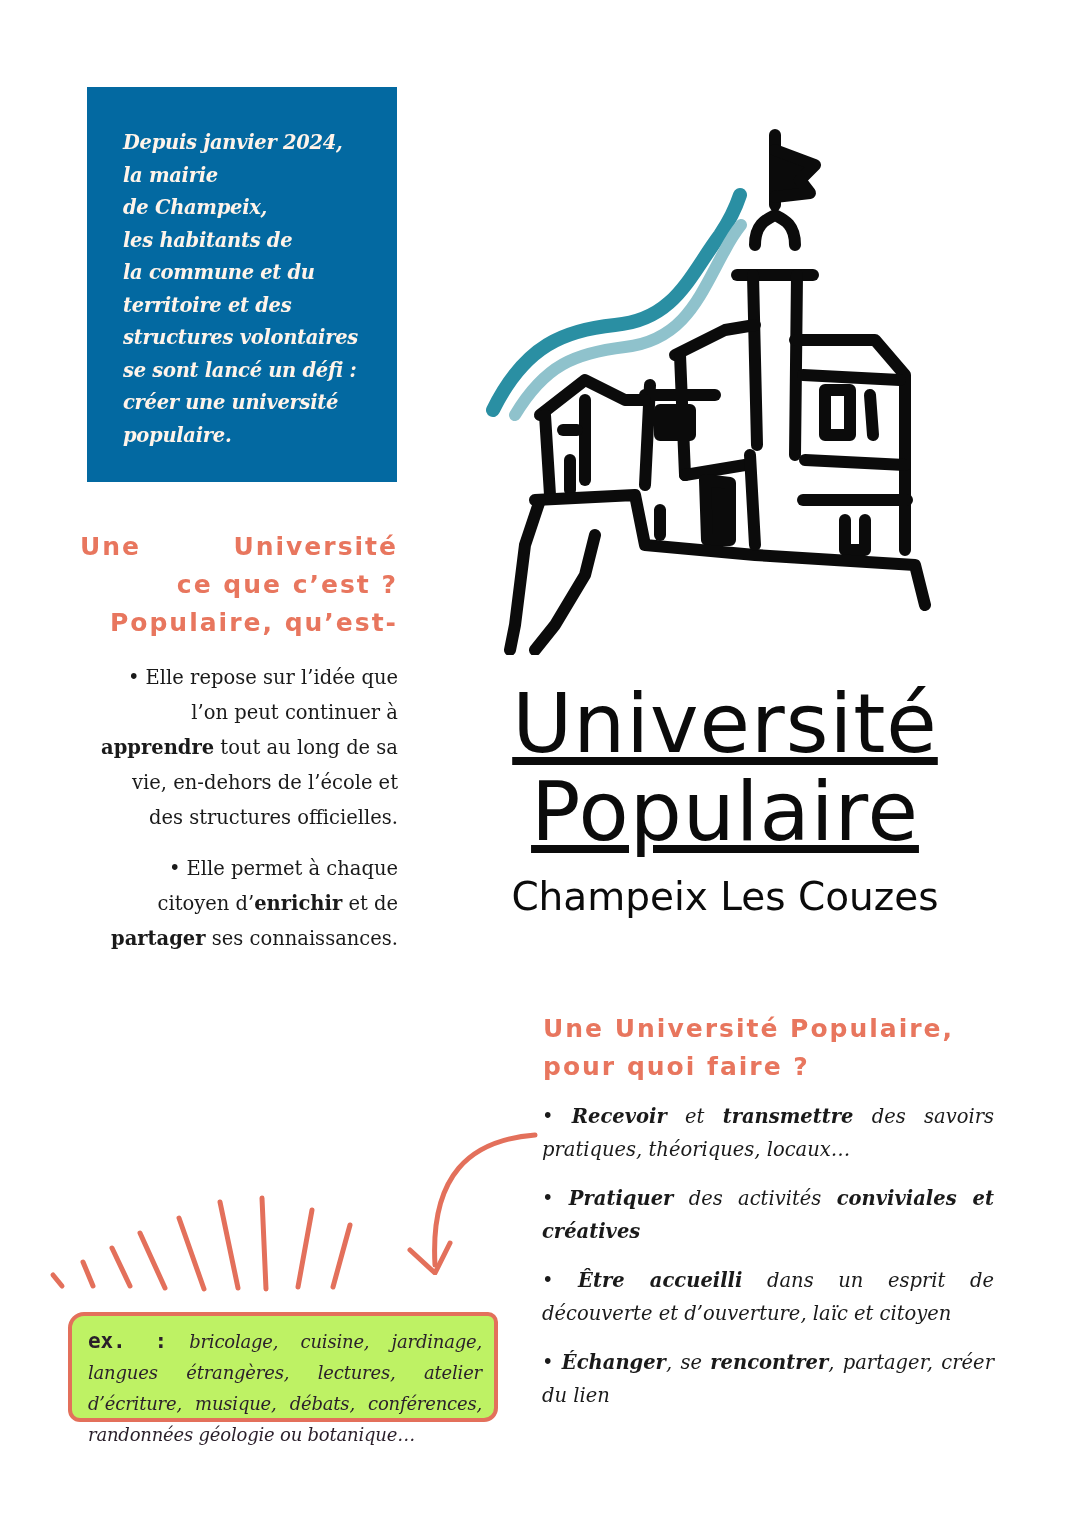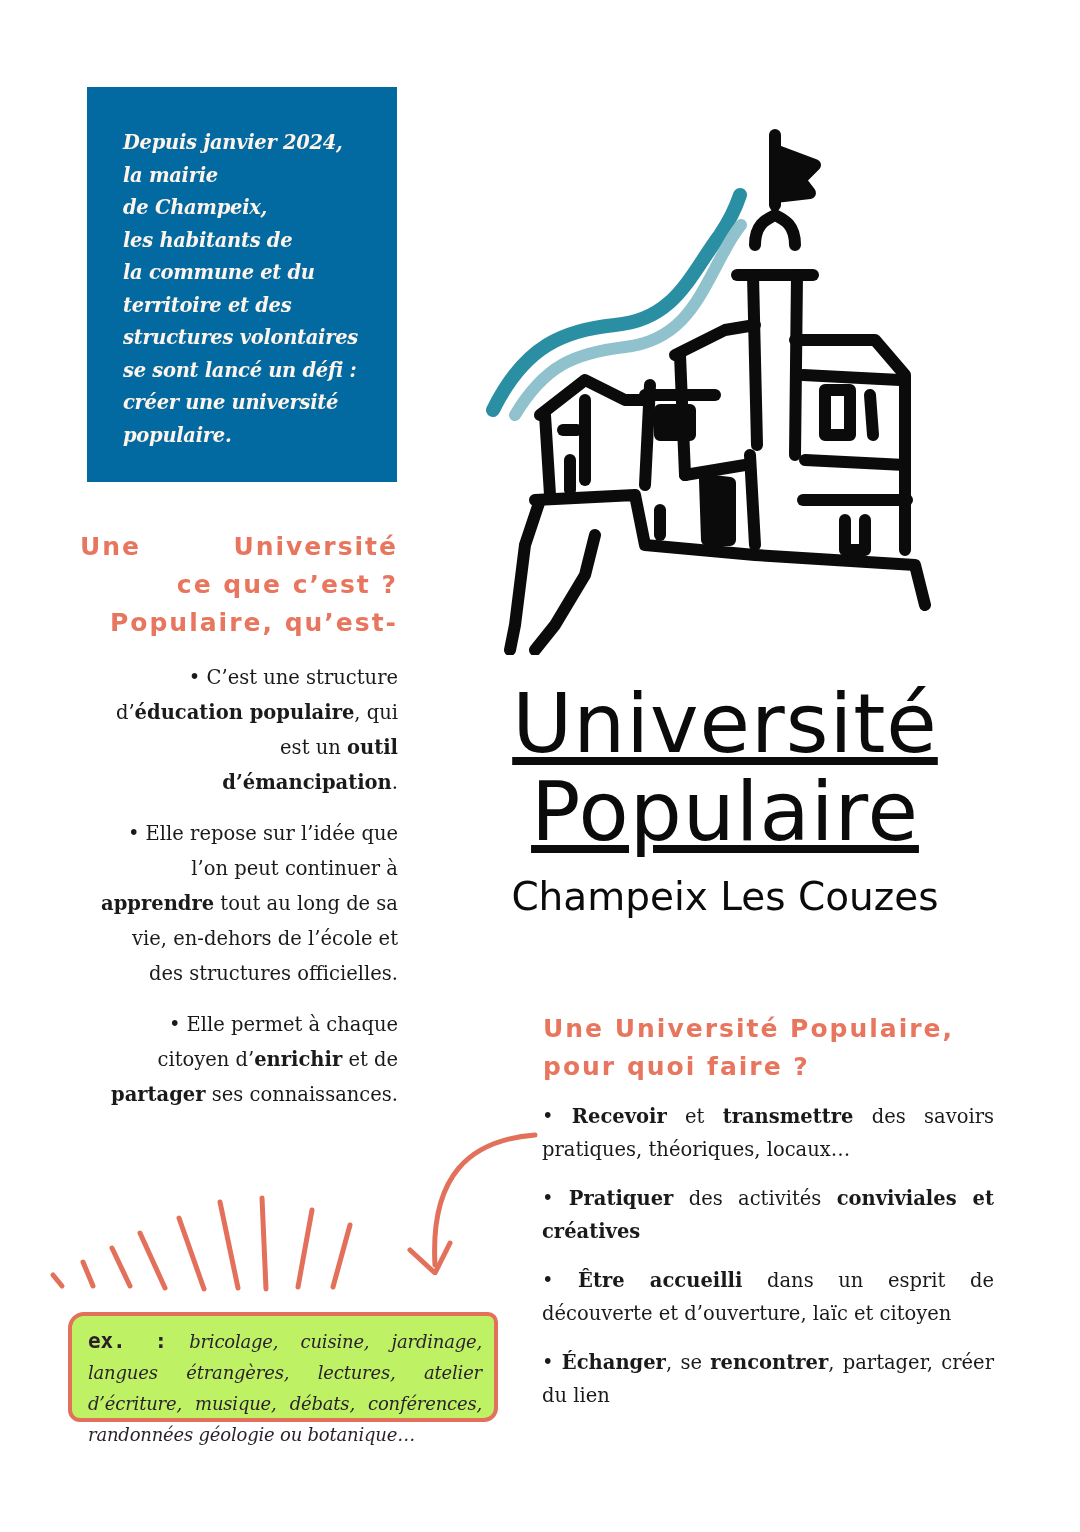--- a/index.html
+++ b/index.html
@@ -8,21 +8,21 @@
   .intro-box{left:87px;top:87px;width:310px;height:395px;background:#0369a1;box-sizing:border-box;padding:40px 20px 0 36px;}
   .intro-text{color:#fff4ea;font-family:"DejaVu Serif",serif;font-style:italic;font-weight:bold;font-size:19.5px;line-height:32.5px;white-space:pre-line;letter-spacing:-0.3px;}
   .heading{font-family:"DejaVu Sans",sans-serif;color:#e8765e;font-weight:bold;font-size:25px;line-height:38px;letter-spacing:2px;}
   .h1{left:80px;top:528px;width:318px;text-align:right;}
   .h1 .l{display:block;}
   .h1 .l0{text-align:justify;text-align-last:justify;}
   .h2{left:543px;top:1010px;width:460px;font-size:25px;line-height:38px;}
   .left-list{left:100px;top:660px;width:298px;text-align:right;font-size:19.5px;line-height:35px;}
   .left-list p{margin:0 0 16px 0;}
   .right-list{left:542px;top:1100px;width:452px;text-align:justify;font-size:19.5px;line-height:33px;}
-  .right-list p{margin:0 0 16px 0;}
+  .right-list p{margin:0 0 16px 0;font-style:italic;}
   b{font-weight:bold;}
   .ex-box{left:68px;top:1312px;width:430px;height:110px;background:#bef264;border:4px solid #e3705b;border-radius:16px 10px 14px 12px;box-sizing:border-box;padding:10px 12px 0 16px;}
   .ex-text{font-size:18px;line-height:31px;font-style:italic;color:#2a1f2a;text-align:justify;letter-spacing:-0.2px;}
   .ex-label{font-family:"DejaVu Sans Mono",monospace;font-style:normal;font-weight:bold;font-size:21px;}
   .title-main{left:455px;top:680px;width:540px;text-align:center;font-family:"DejaVu Sans",sans-serif;font-size:82px;line-height:88px;color:#0b0b0b;letter-spacing:1px;text-decoration:underline;}
   .title-sub{left:455px;top:874px;width:540px;text-align:center;font-family:"DejaVu Sans",sans-serif;font-size:39px;line-height:46px;color:#0b0b0b;}
 </style>
 </head>
 <body>
 
@@ -39,21 +39,20 @@
 populaire.</div>
 </div>
 
 <div class="abs heading h1">
   <span class="l l0">Une Université</span>
   <span class="l">ce que c’est ?</span>
   <span class="l">Populaire, qu’est-</span>
 </div>
 
 <div class="abs left-list">
-  <p><span>• C’est une structure d’</span><b>éducation populaire</b><span>, qui est un </span><b>outil d’émancipation</b><span>.</span></p>
   <p><span>• Elle repose sur l’idée que l’on peut continuer à </span><b>apprendre</b><span> tout au long de sa vie, en-dehors de l’école et des structures officielles.</span></p>
   <p><span>• Elle permet à chaque citoyen d’</span><b>enrichir</b><span> et de </span><b>partager</b><span> ses connaissances.</span></p>
 </div>
 
 <svg class="abs" style="left:400px;top:1125px" width="140" height="150" viewBox="0 0 140 150">
   <path d="M135 10 C70 15 30 50 35 140" fill="none" stroke="#e3705b" stroke-width="5" stroke-linecap="round"></path>
   <path d="M10 125 L35 148 L50 118" fill="none" stroke="#e3705b" stroke-width="5" stroke-linecap="round" stroke-linejoin="round"></path>
 </svg>
 
 <svg class="abs" style="left:40px;top:1190px" width="320" height="110" viewBox="0 0 320 110">

